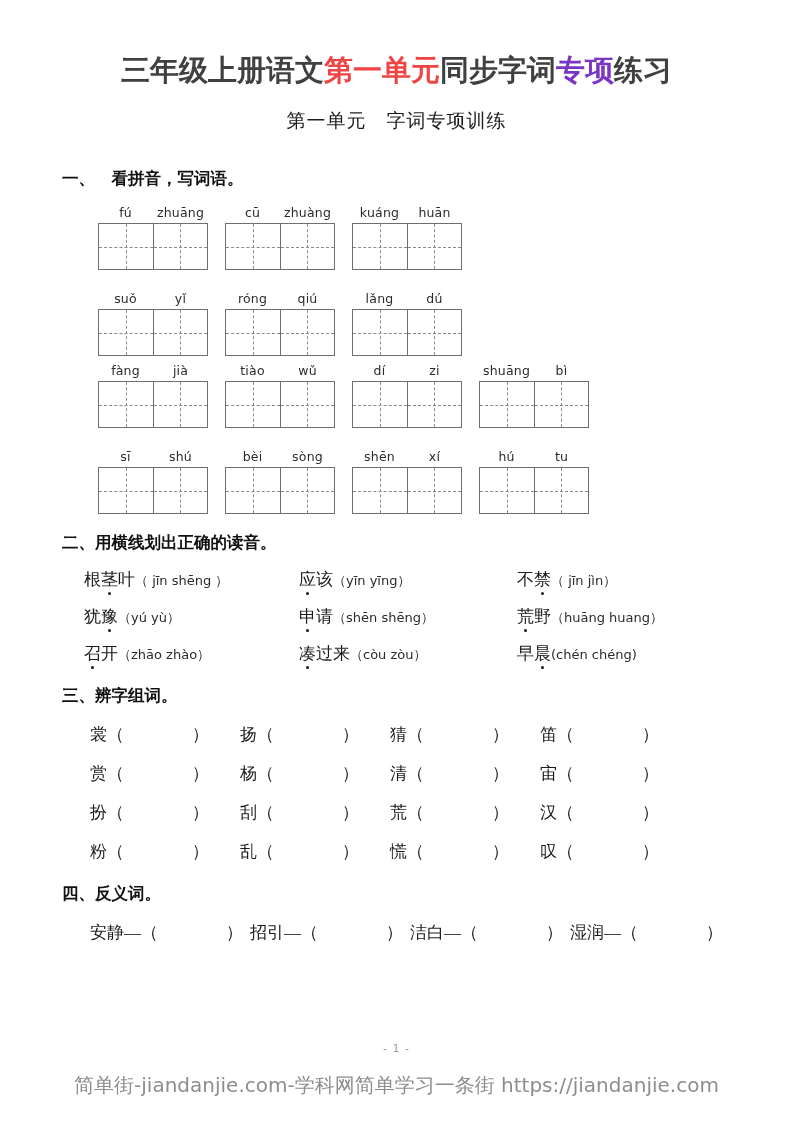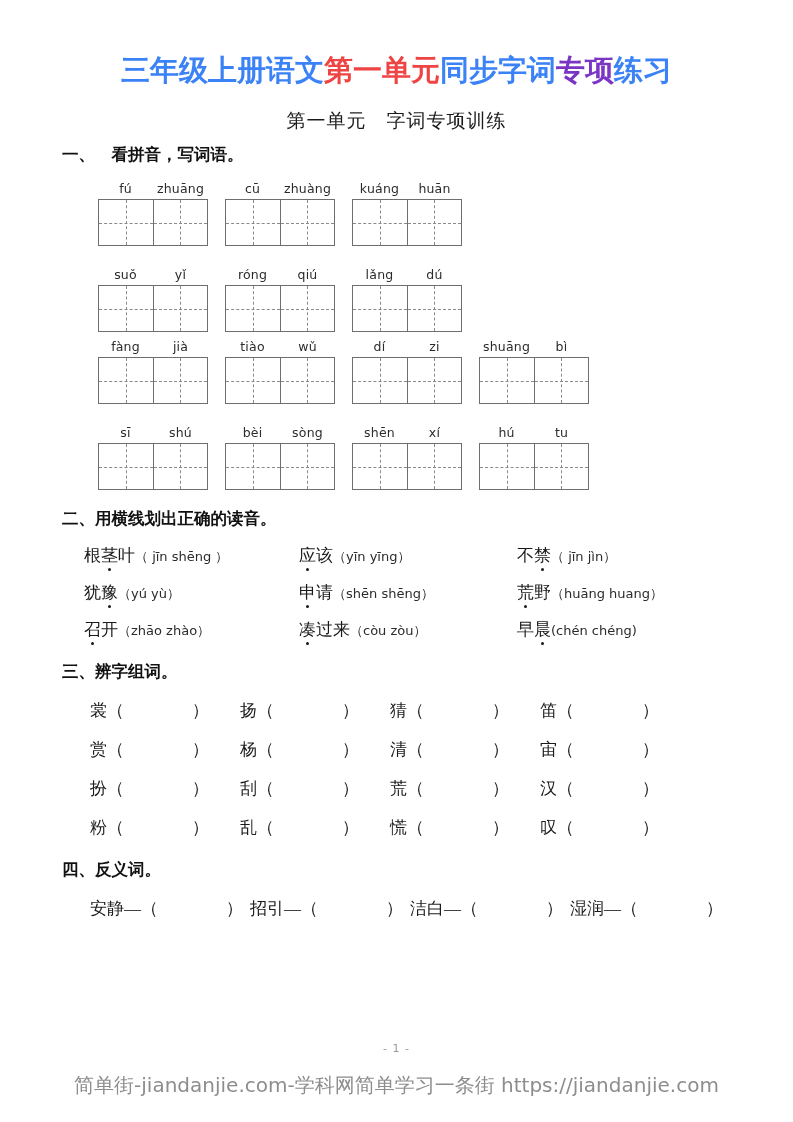--- a/index.html
+++ b/index.html
@@ -29,21 +29,21 @@
     margin: 0;
     padding-top: 52px;
     text-align: center;
     font-family: "DejaVu Sans", "Liberation Sans", sans-serif;
     font-weight: bold;
     font-size: 29px;
     letter-spacing: 0px;
     line-height: 1.25;
     white-space: nowrap;
   }
-  .doc-title .seg-black { color: #3b82f6; }
+  .doc-title .seg-black { color: #404040; }
   .doc-title .seg-red   { color: #ef4444; }
   .doc-title .seg-purple{ color: #7b35c4; }
 
   .doc-subtitle {
     margin: 0;
     padding-top: 20px;
     text-align: center;
     font-size: 19px;
     font-family: "Liberation Serif", "DejaVu Serif", serif;
     color: #1a1a1a;
@@ -52,21 +52,21 @@
 
   
   .sec-heading {
     font-family: "DejaVu Sans", "Liberation Sans", sans-serif;
     font-weight: bold;
     font-size: 16.5px;
     color: #111111;
     margin: 0;
     white-space: pre;
   }
-  #heading-1 { margin-top: 10px; }
+  #heading-1 { margin-top: 34px; }
   #heading-2 { margin-top: 18px; }
   #heading-3 { margin-top: 20px; }
   #heading-4 { margin-top: 20px; }
 
   
   .pinyin-block { margin-top: 10px; }
 
   .grid-row {
     display: flex;
     justify-content: flex-start;

